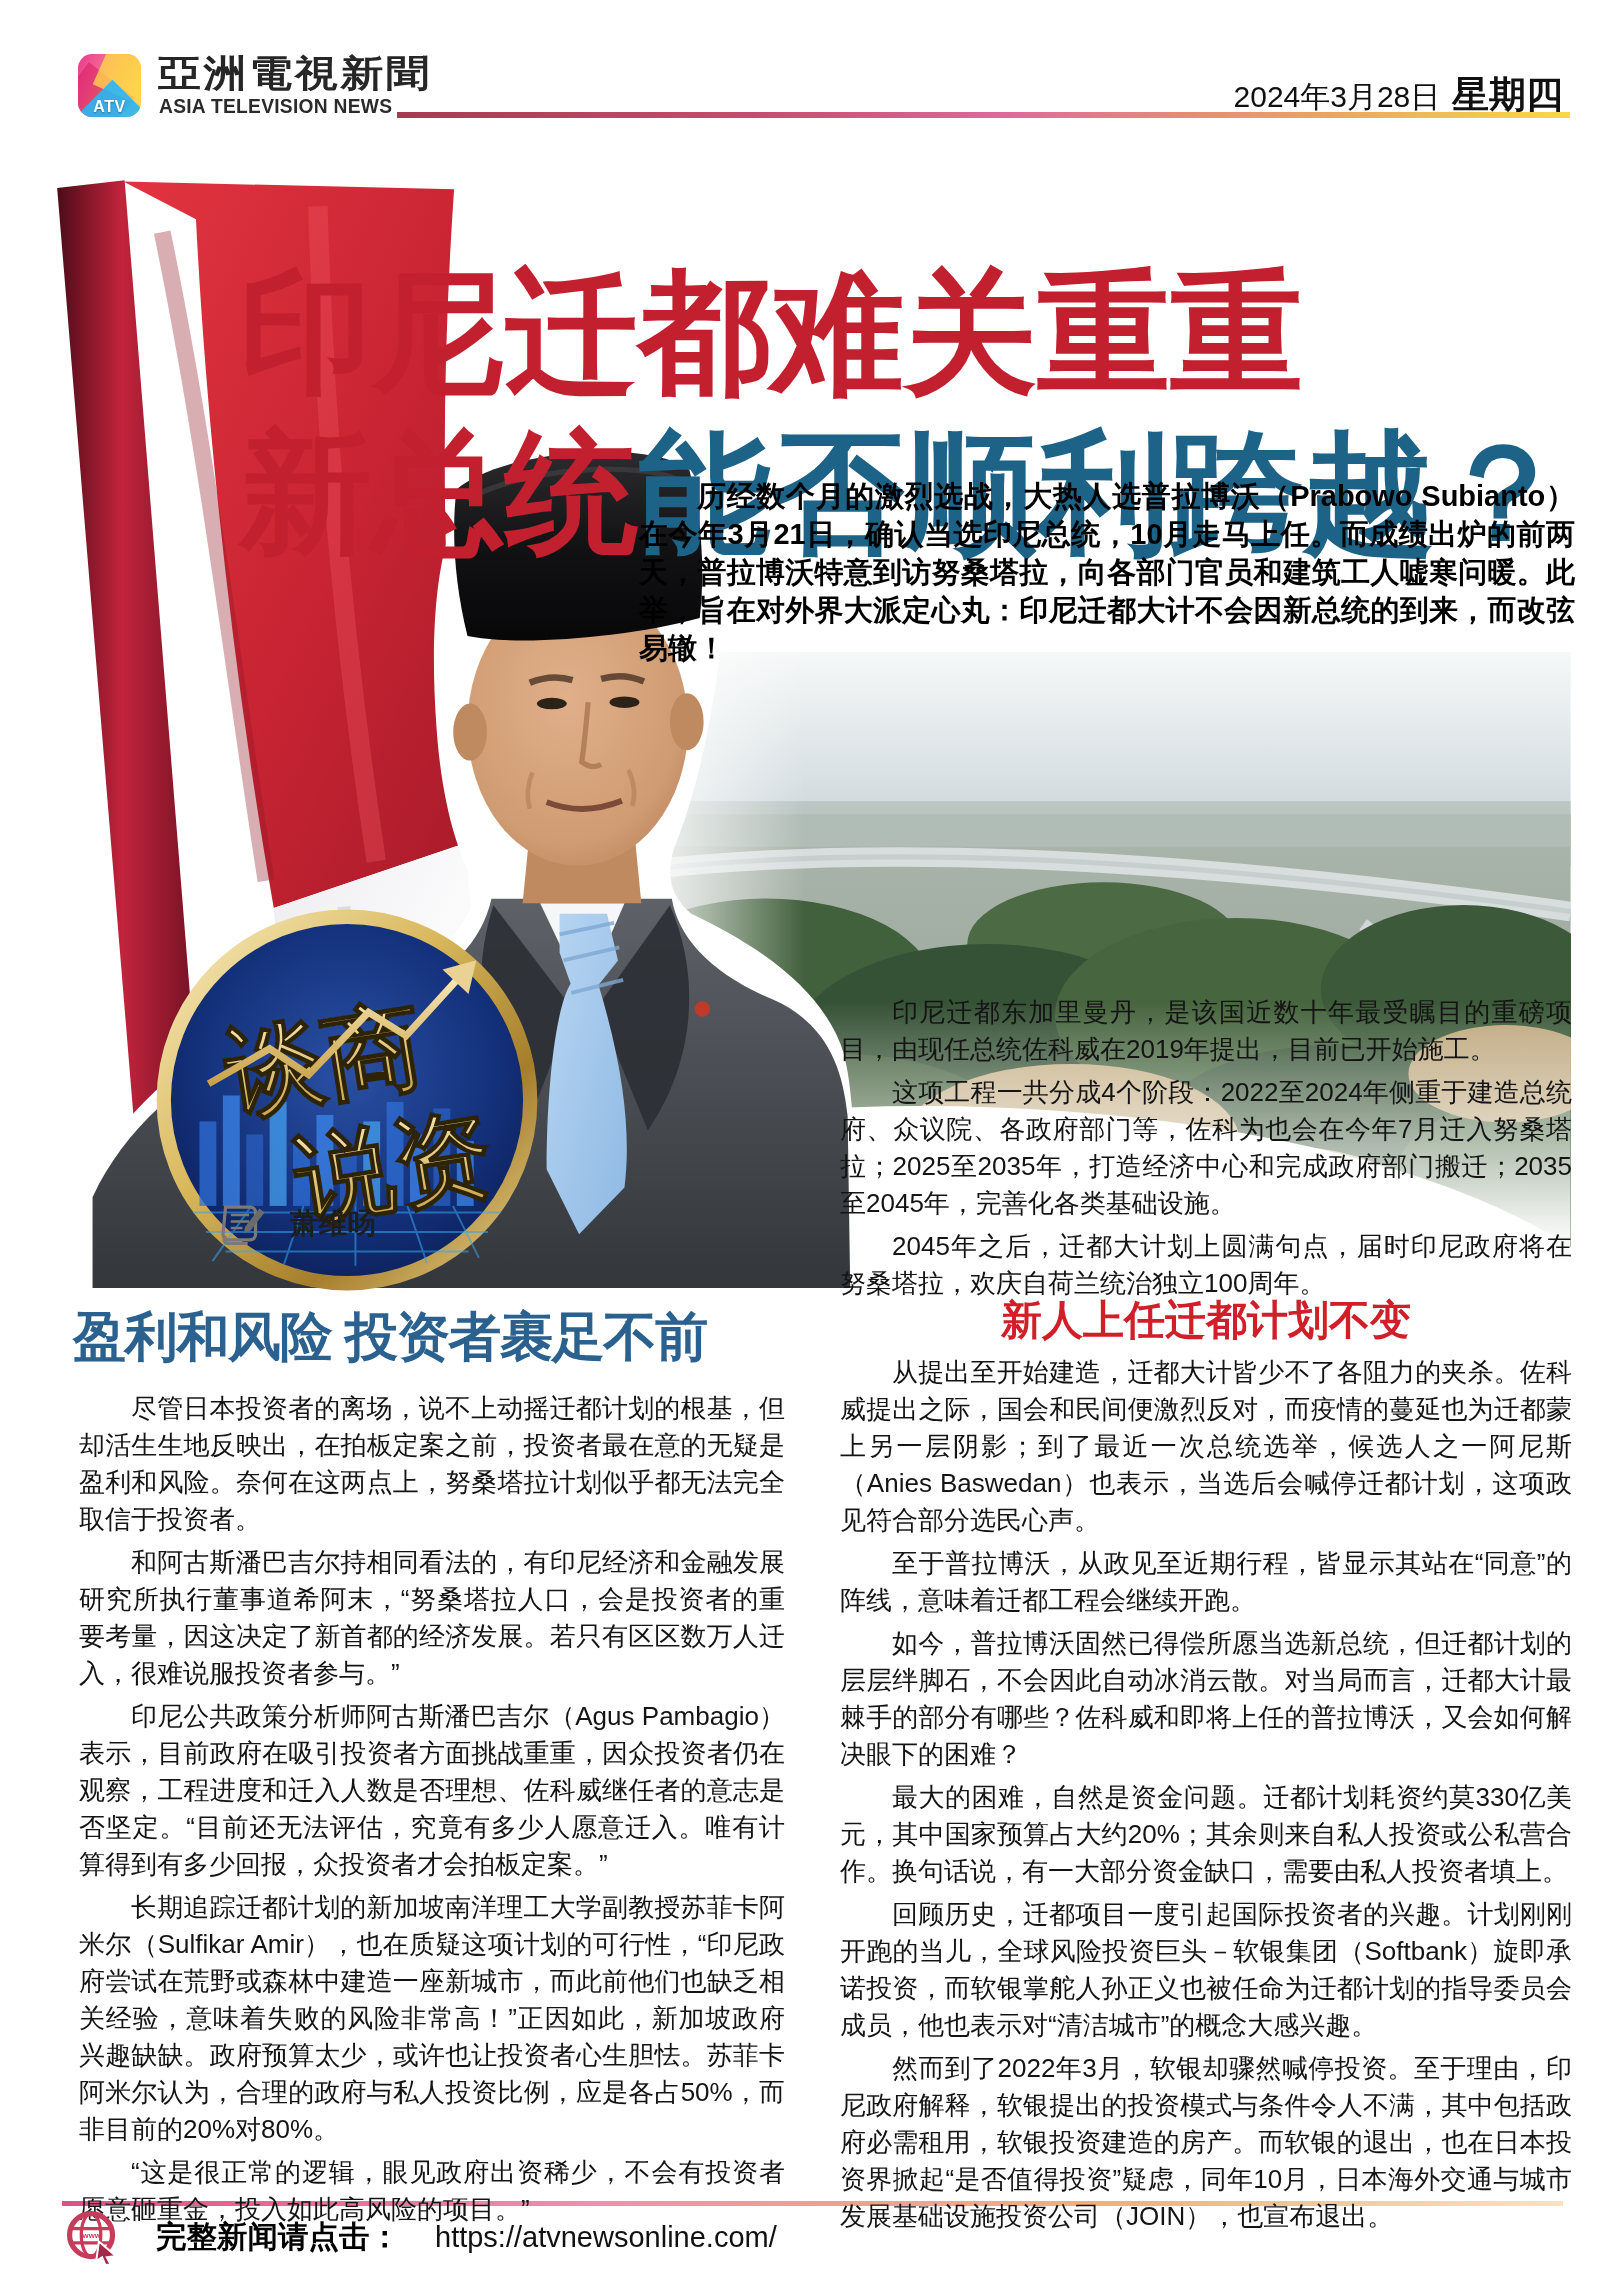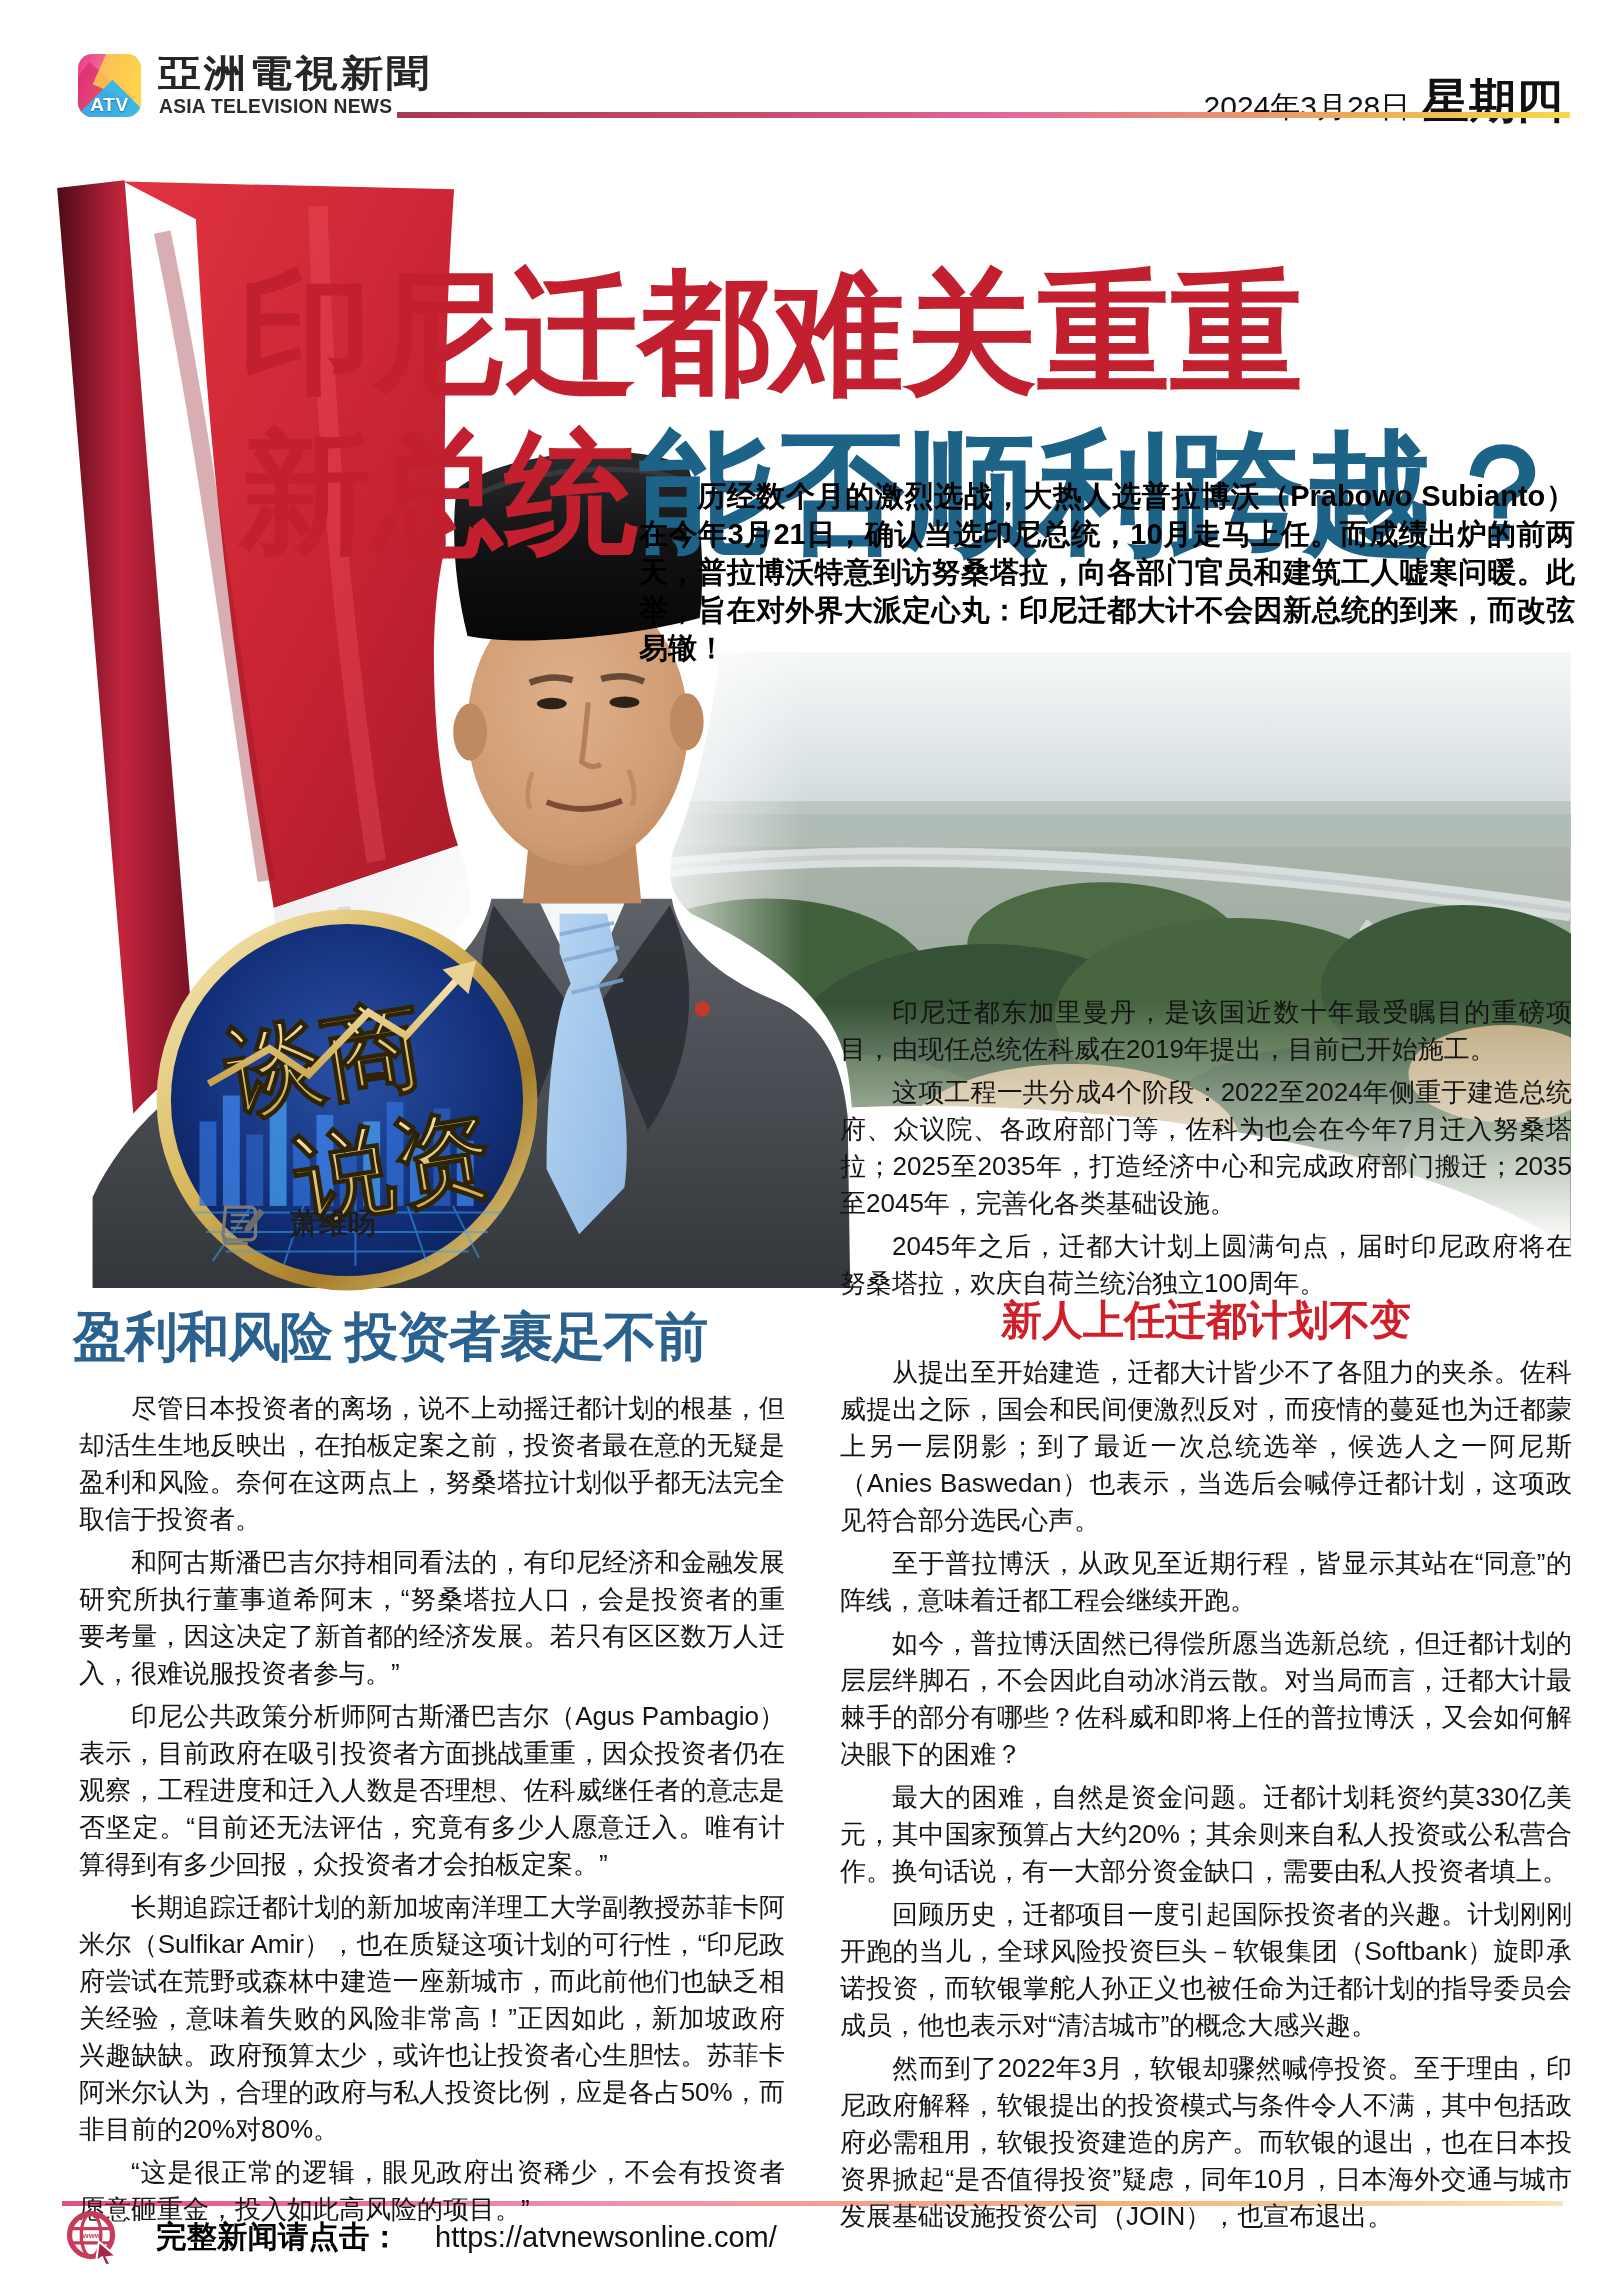--- a/index.html
+++ b/index.html
@@ -7,25 +7,25 @@
        font-family:"Liberation Sans",sans-serif;color:#141414;}
   .abs{position:absolute;}
 
   
   .logo-box{left:78px;top:54px;width:63px;height:63px;border-radius:14.3px;overflow:hidden;
     background:linear-gradient(115deg,#e8398b 0%,#f06292 28%,#f6a04d 55%,#f7c948 78%,#f4d35e 100%);}
   .logo-box .poly1{position:absolute;left:-13px;top:19.5px;width:58px;height:58px;background:#d81b60;opacity:.55;transform:rotate(38deg);}
   .logo-box .poly2{position:absolute;right:-11.7px;top:-9px;width:52px;height:52px;background:#ffd54f;opacity:.8;transform:rotate(24deg);}
   .logo-box .poly3{position:absolute;left:11.7px;bottom:-17px;width:45px;height:45px;background:#29b6f6;opacity:.9;transform:rotate(45deg);}
   .logo-box .atv{position:absolute;left:0;bottom:1.3px;width:100%;text-align:center;
-    color:#fff;font-weight:700;font-size:19px;letter-spacing:0.6px;text-shadow:0 0.6px 1.9px rgba(0,0,0,.35);}
+    color:#fff;font-weight:700;font-size:16px;letter-spacing:0.6px;text-shadow:0 0.6px 1.9px rgba(0,0,0,.35);}
   .masthead-cn{left:158px;top:49px;font-size:43px;font-weight:700;color:#262626;letter-spacing:2.6px;transform:scaleY(.86);transform-origin:left top;}
   .masthead-en{left:159px;top:95px;font-size:20px;font-weight:700;color:#2b2b2b;letter-spacing:0.3px;transform:scaleX(.96);transform-origin:left top;}
   .date-line{right:60px;top:70px;font-size:30px;color:#111;white-space:nowrap;}
-  .date-line b{font-size:47px;font-weight:900;margin-left:11.7px;}
+  .date-line b{font-size:37px;font-weight:900;margin-left:11.7px;}
   .rule-top{left:397px;top:112px;width:1173px;height:5.8px;
     background:linear-gradient(90deg,#a83a50 0%,#c74b6e 30%,#e0699b 52%,#eda65c 80%,#f6d84a 100%);}
 
   
   .headline{left:239px;top:164px;width:1350px;font-weight:900;font-size:133px;line-height:160px;
     letter-spacing:0px;white-space:nowrap;z-index:6;}
   .hl-red{color:#c3202f;}
   .hl-blue{color:#1d6287;}
 
   

